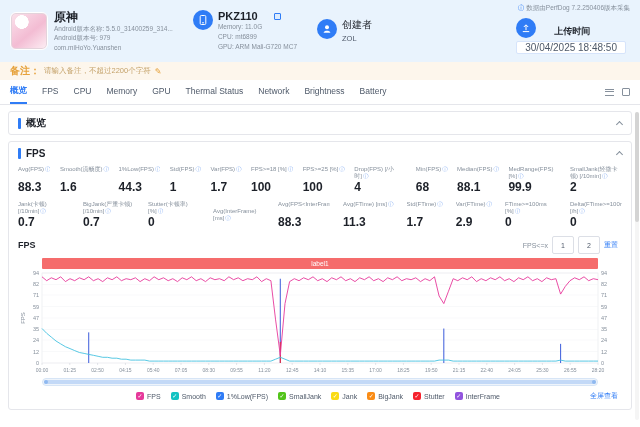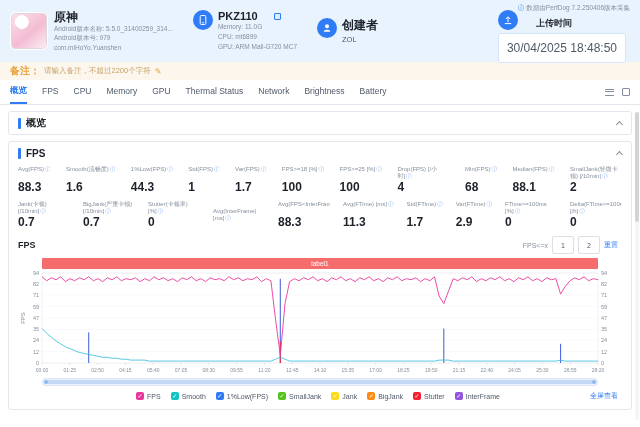--- a/index.html
+++ b/index.html
@@ -18,26 +18,26 @@
   .app-meta .title { font-size:12px; font-weight:bold; color:#1d2129; line-height:1.2; }
   .app-meta .sub { font-size:6.5px; color:#86909c; line-height:1.45; white-space:nowrap; }
   .info-block { display:flex; gap:5px; align-items:flex-start; }
   .icon-circle { width:20px; height:20px; border-radius:50%; background:#2f7cf6; flex:0 0 20px;
                  display:flex; align-items:center; justify-content:center; }
   .icon-circle svg { width:12px; height:12px; }
   .kv .name-row { display:flex; align-items:center; gap:16px; }
   .kv .name { font-size:11px; font-weight:bold; color:#1d2129; }
   .tagbox { width:7px; height:7px; border:1px solid #2f7cf6; border-radius:1px; background:#dcebfd; }
   .kv .line { font-size:6.5px; color:#86909c; line-height:1.5; white-space:nowrap; }
-  .kv .lab { font-size:12px; font-weight:bold; color:#1d2129; line-height:1.2; }
+  .kv .lab { font-size:10px; font-weight:normal; color:#1d2129; line-height:1.2; }
   .kv .val { font-size:7.5px; color:#4e5969; margin-top:3px; }
   .upload-block { margin-left:auto; margin-top:10px; display:flex; flex-direction:column; gap:3px; margin-right:4px;}
   .upload-top { display:flex; gap:18px; align-items:flex-end; }
   .upload-pill { background:#fff; border:1px solid #d6e4fb; border-radius:2px;
-                 padding:7px 8px; font-size:12px; color:#4e5969; text-align:center; }
+                 padding:0 8px; font-size:10px; color:#4e5969; text-align:center; }
   .collect-info { position:absolute; top:4px; right:10px; font-size:6.5px; color:#86909c;
                   display:flex; gap:2px; align-items:center; }
   .collect-info .i { color:#2f7cf6; }
   
   .notice { height:18px; background:#fdf6ec; display:flex; align-items:center;
             padding:0 10px; gap:4px; }
   .notice .prefix { color:#e6a23c; font-size:10px; font-weight:bold; }
   .notice .text { color:#c4a26a; font-size:7.5px; }
   .notice .pencil { color:#e6a23c; font-size:8px; }
   
@@ -237,20 +237,24 @@
             <div class="lbl"><span>Drop(FPS) [/小时]</span><span class="info">ⓘ</span></div>
             <div class="val">4</div>
           </div>
           <div class="metric">
             <div class="lbl"><span>Min(FPS)</span><span class="info">ⓘ</span></div>
             <div class="val">68</div>
           </div>
           <div class="metric">
             <div class="lbl"><span>Median(FPS)</span><span class="info">ⓘ</span></div>
             <div class="val">88.1</div>
+          </div>
+          <div class="metric">
+            <div class="lbl"><span>MedRange(FPS) [%]</span><span class="info">ⓘ</span></div>
+            <div class="val">99.9</div>
           </div>
           <div class="metric">
             <div class="lbl"><span>SmallJank(轻微卡顿) [/10min]</span><span class="info">ⓘ</span></div>
             <div class="val">2</div>
           </div>
         </div>
       <div class="metrics-row">
           <div class="metric">
             <div class="lbl"><span>Jank(卡顿) [/10min]</span><span class="info">ⓘ</span></div>
             <div class="val">0.7</div>

